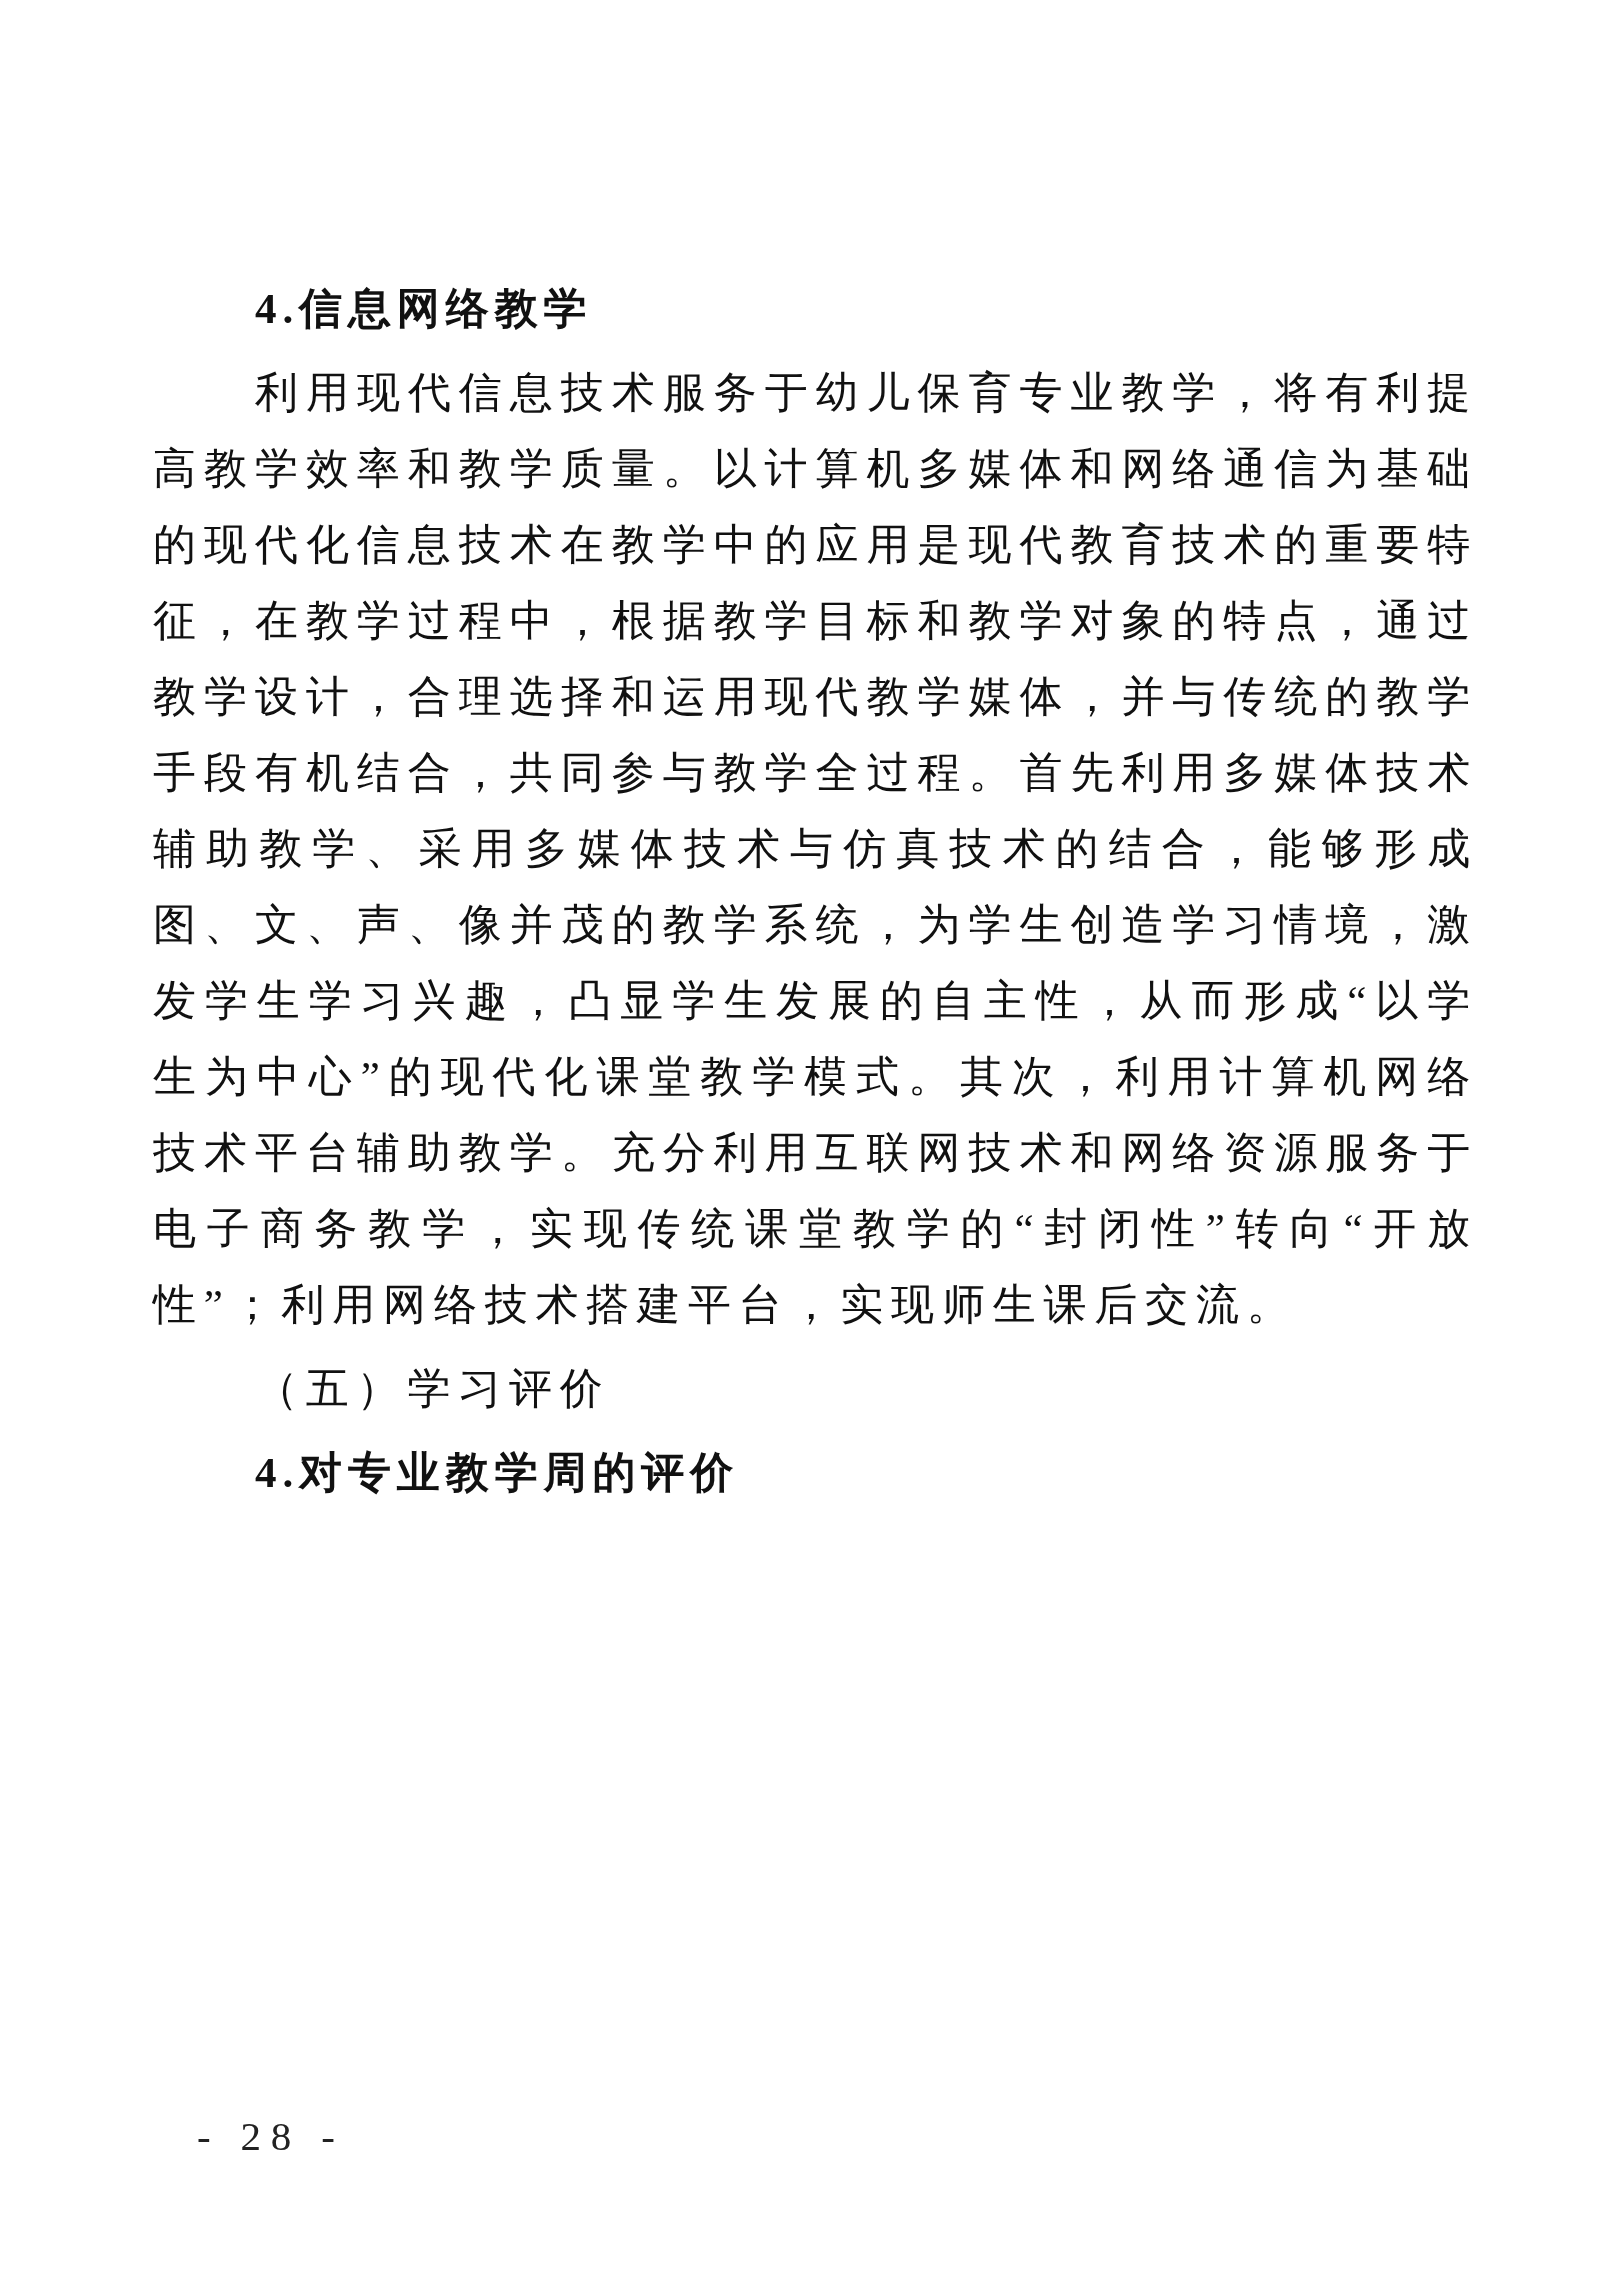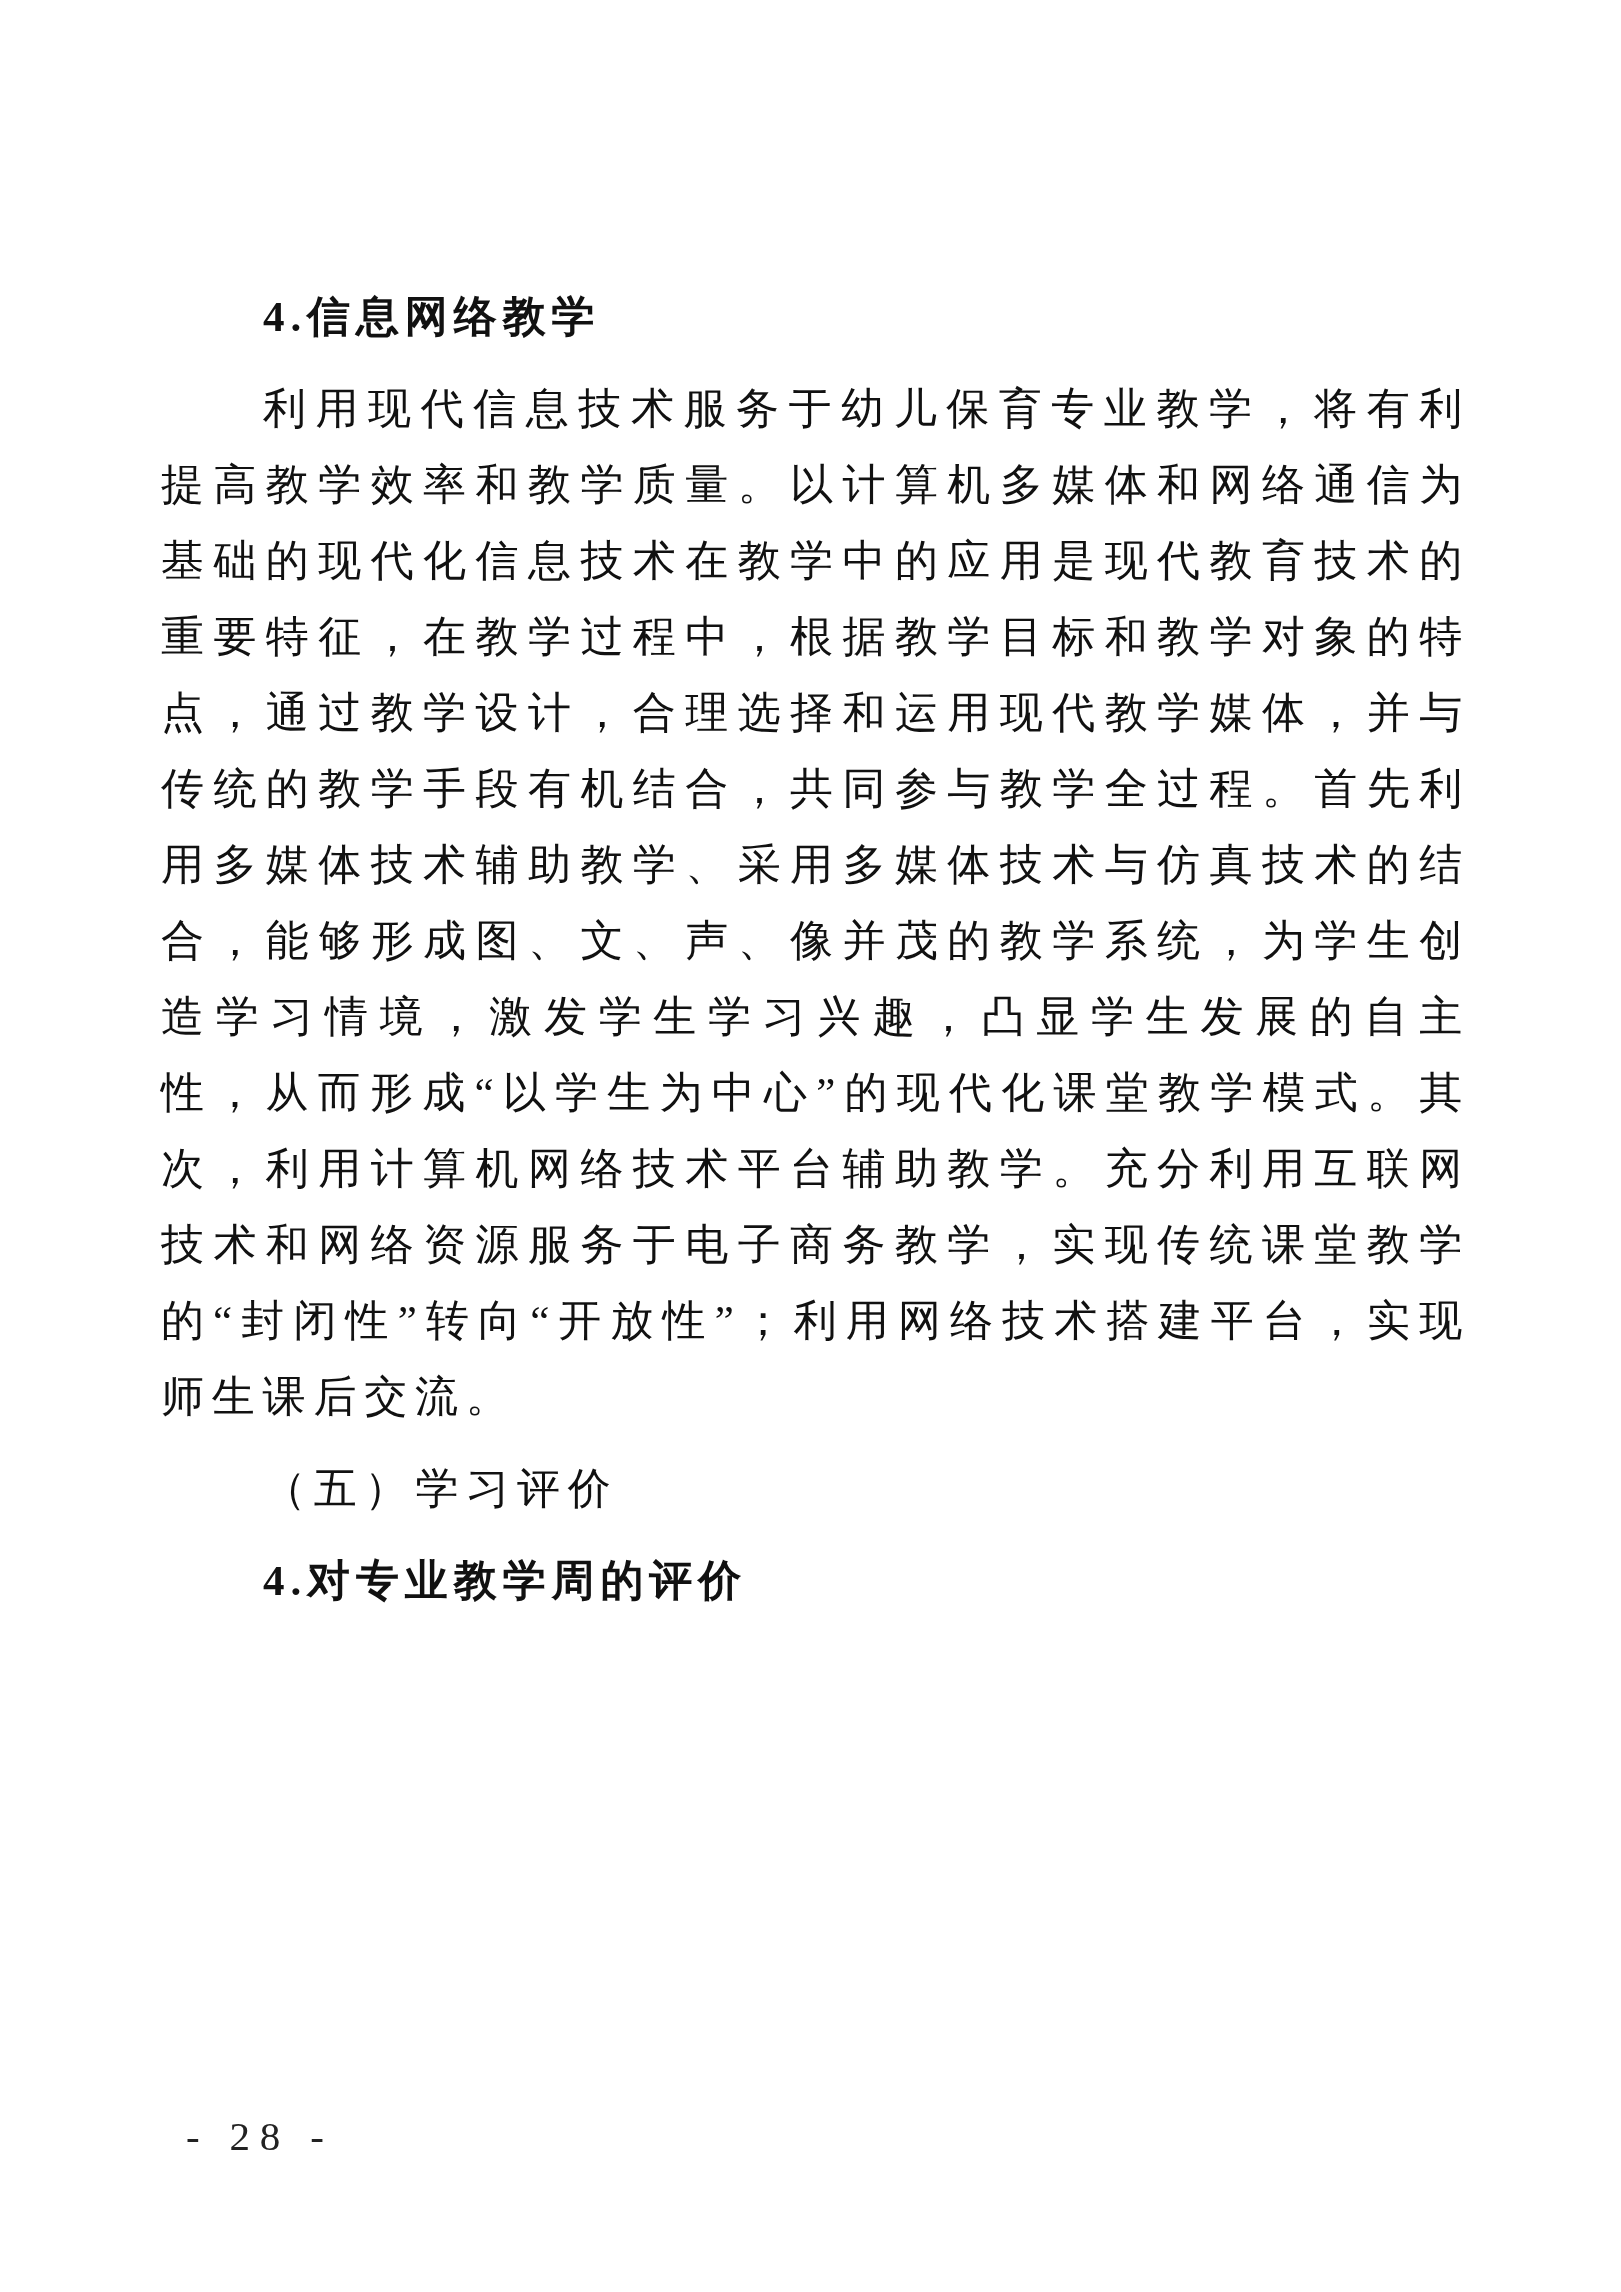--- a/index.html
+++ b/index.html
@@ -13,38 +13,38 @@
     font-family: "Liberation Serif", "DejaVu Serif", serif;
     overflow: hidden;
   }
   .content {
     position: absolute;
     left: 145px;
     top: 263px;
     width: 1341px;
   }
   .content > * {
-    margin: 16px;
+    margin: 8px;
     padding: 0;
     font-size: 43px;
     line-height: 76px;
     letter-spacing: 7.8px;
     text-align: justify;
     text-indent: 102px;
     font-weight: 400;
     word-break: break-all;
   }
   .heading {
     font-weight: 700;
     text-align: left;
     letter-spacing: 5.9px;
   }
   .footer {
     position: absolute;
-    left: 186px;
+    left: 197px;
     top: 2112px;
     font-size: 41px;
     letter-spacing: 9.8px;
     color: #222222;
   }
 </style>
 </head>
 <body>
 
 <div class="page">

